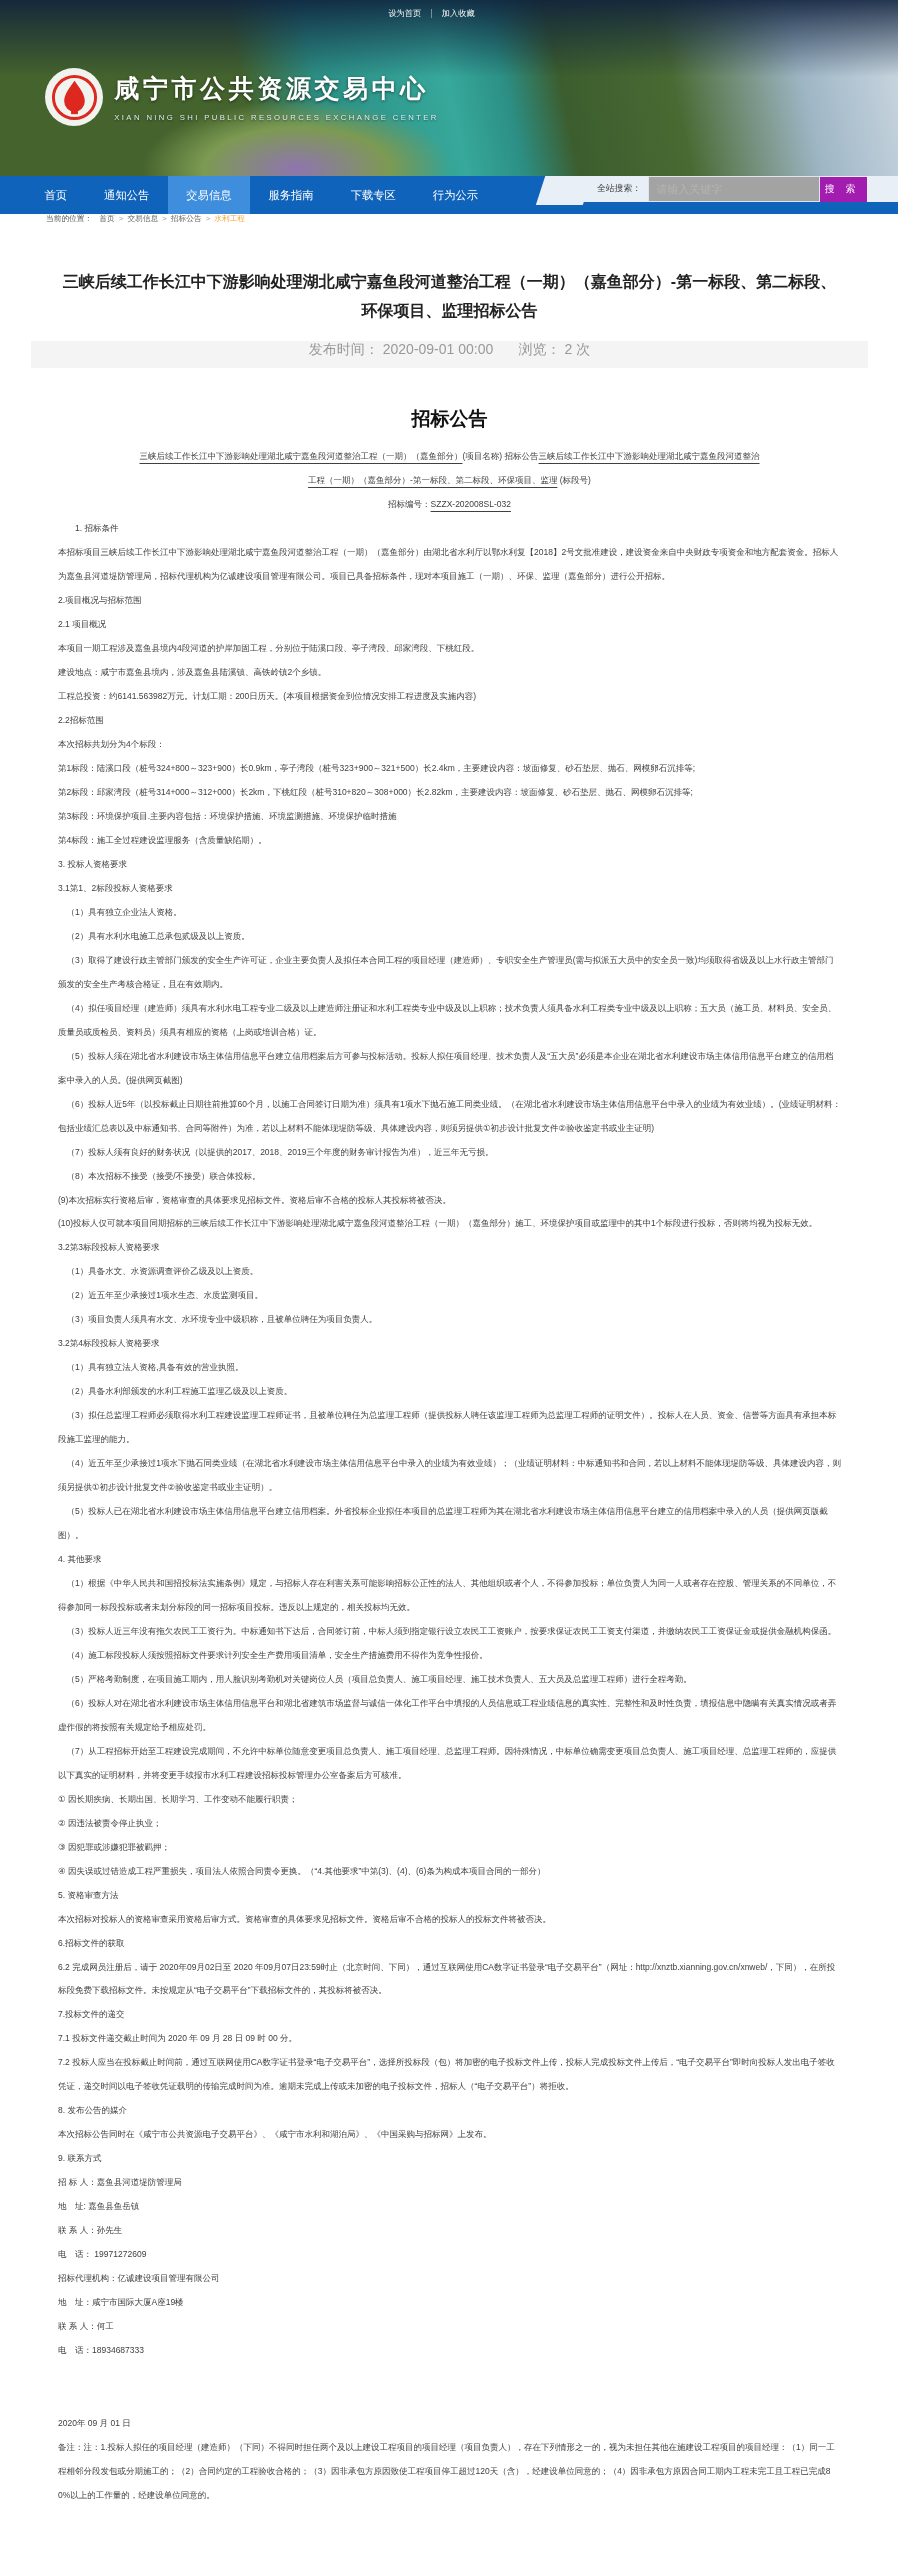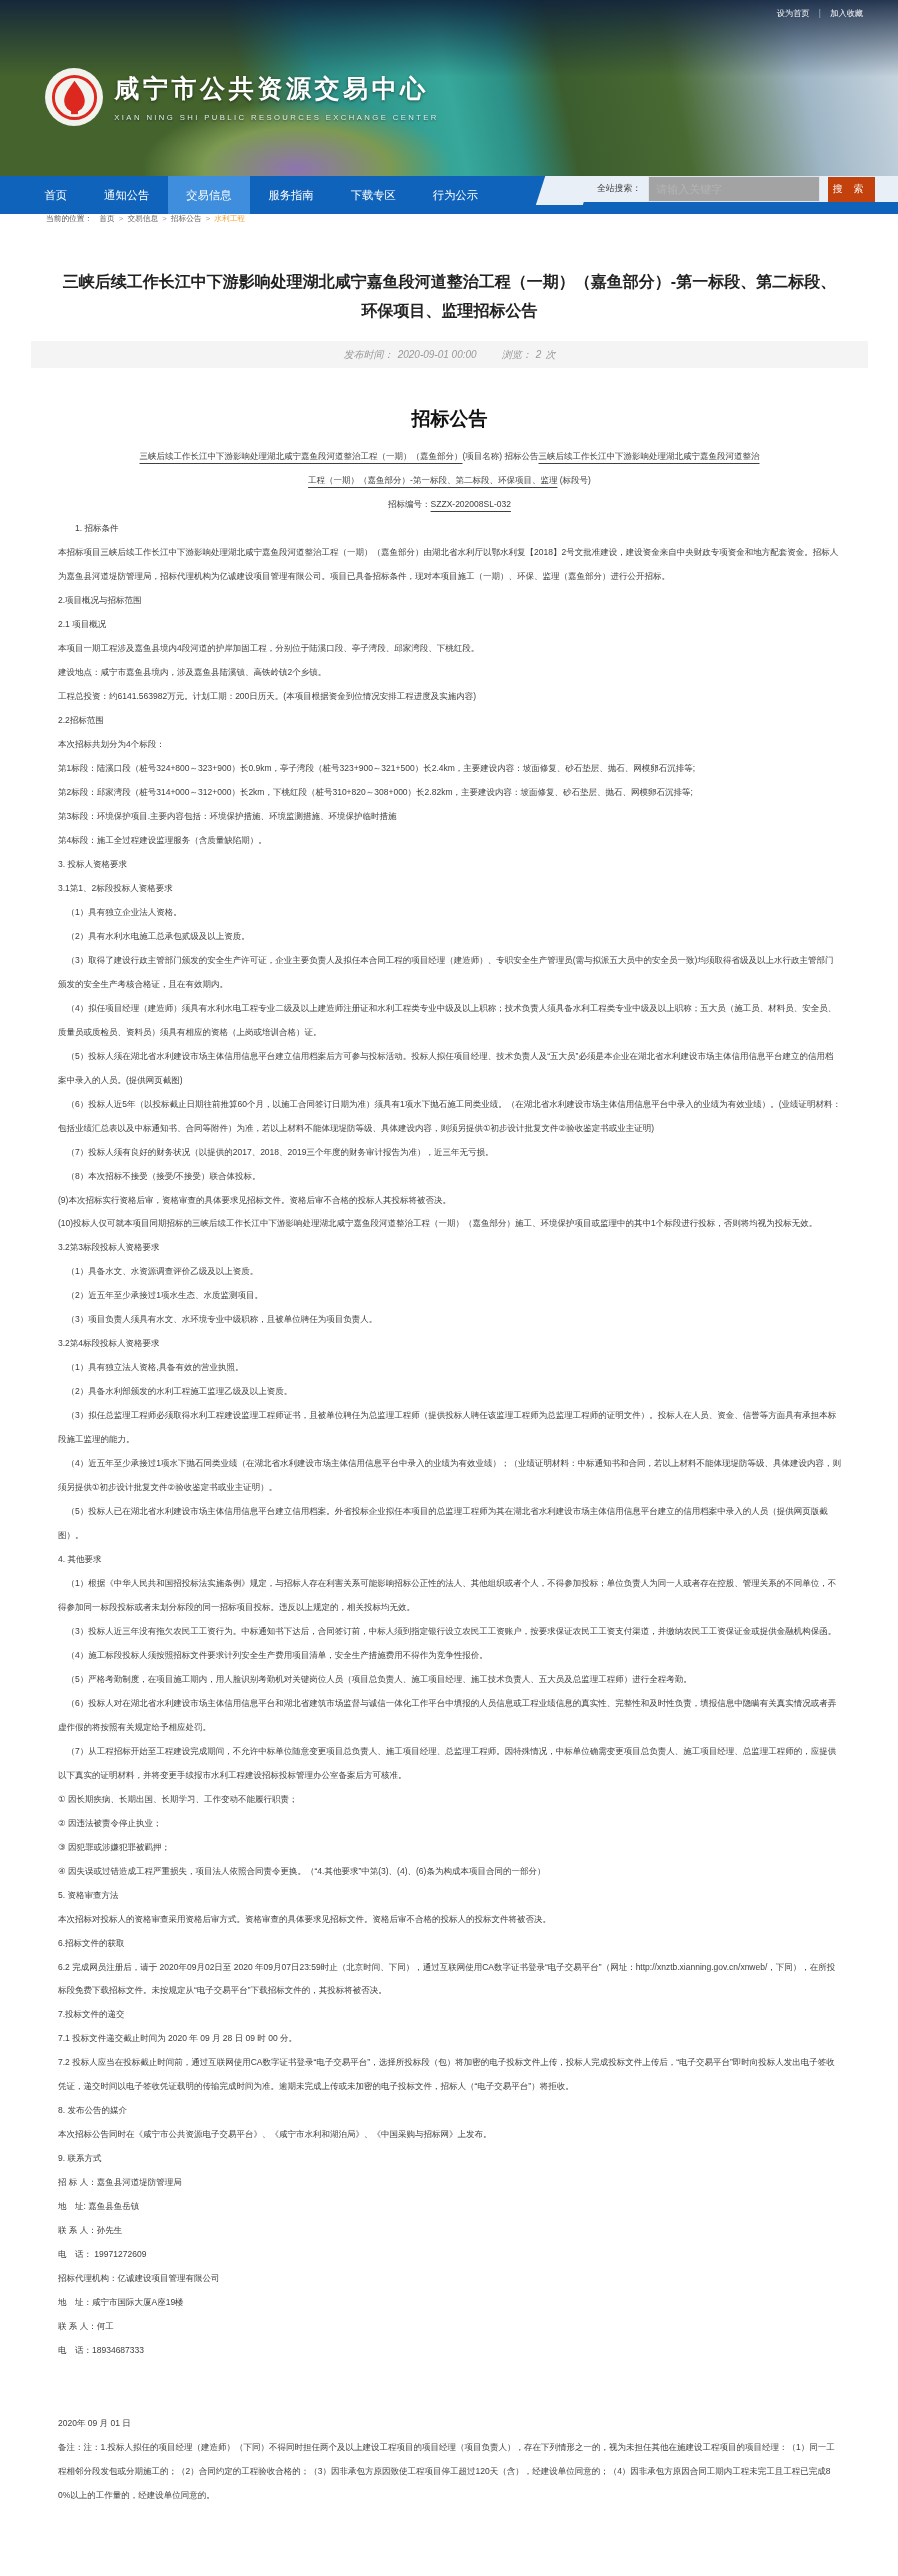--- a/index.html
+++ b/index.html
@@ -5,21 +5,21 @@
   html,body{margin:0;padding:0;background:#fff;}
   body{width:899px;font-family:"Liberation Sans","DejaVu Sans",sans-serif;color:#333;}
   
   .banner{position:relative;height:176px;overflow:hidden;
     background:
       radial-gradient(ellipse 222px 98px at 33% 96%, #8f74b0 0%, #7d9a52 42%, rgba(0,0,0,0) 70%),
       linear-gradient(78deg,#44632d 0%,#44632d 28%,#2c8f85 36%,#37a89b 50%,#2c8f85 56%,#3c5d2e 62%,#4a6a33 74%,#9fb6c6 88%,#cdd9e2 100%);}
   .banner-top-shade{position:absolute;left:0;top:0;right:0;height:77px;
     background:linear-gradient(rgba(14,32,60,.88),rgba(14,32,60,0));}
   .topbar{position:absolute;top:0;left:0;right:0;height:26px;display:flex;align-items:center;
-    justify-content:flex-end;padding-right:36px;gap:9.3px;color:#fff;font-size:8.2px;z-index:5;}
+    justify-content:center;padding-right:36px;gap:9.3px;color:#fff;font-size:8.2px;z-index:5;}
   .topbar a{color:#fff;text-decoration:none;cursor:pointer;}
   .topbar .sep{color:#9fb2c8;}
   .logo-wrap{position:absolute;left:45px;top:68px;display:flex;align-items:center;gap:11.3px;z-index:4;}
   .logo-badge{width:58px;height:58px;background:rgba(255,255,255,.92);border-radius:50%;
     display:flex;align-items:center;justify-content:center;}
   .site-text .cn{font-size:25px;font-weight:700;color:#fff;letter-spacing:3.6px;
     text-shadow:0 1px 3.1px rgba(0,0,0,.55);}
   .site-text .en{margin-top:7.2px;font-size:7.7px;color:rgba(235,243,250,.95);letter-spacing:2.4px;
     text-shadow:0 0.5px 2.1px rgba(0,0,0,.5);}
   
@@ -29,34 +29,34 @@
     text-decoration:none;cursor:pointer;}
   .nav-item.active{background:#3f8edd;}
   .search-zone{position:absolute;right:0;top:0;bottom:12px;width:334px;background:#e9eff7;
     display:flex;align-items:center;}
   .search-zone::before{content:"";position:absolute;left:-24px;top:-3.1px;bottom:-3.1px;width:47px;
     background:#e9eff7;transform:skewX(-18deg);}
   .search-label{position:relative;font-size:8.8px;color:#3a3a3a;margin:0 7.2px 0 32px;white-space:nowrap;}
   .search-input{position:relative;width:155px;height:24px;border:0.5px solid #dfe5ec;background:#a3a3a3;
     padding:0 7.2px;font-size:11px;color:#333;outline:none;}
   .search-input::placeholder{color:#b4b4b4;}
-  .search-btn{position:relative;width:47px;height:25px;margin-left:8px;border:none;background:#c2410c;
+  .search-btn{position:relative;width:47px;height:25px;margin-left:0;border:none;background:#a21caf;
     color:#fff;font-size:9.8px;letter-spacing:4.1px;padding-left:4.1px;cursor:pointer;}
   
   .breadcrumb{height:30px;display:flex;align-items:flex-start;padding-left:46px;font-size:7.7px;color:#888;
     background:#fff;}
   .breadcrumb .prefix{color:#555;margin-right:3.1px;}
   .crumb{color:#666;text-decoration:none;cursor:pointer;margin:0 4.1px;}
   .crumb.active{color:#f3a93c;}
   .crumb-sep{color:#999;}
   
   .page-title{margin:24px 62px 15.5px;text-align:center;font-size:16px;font-weight:700;color:#222;
     line-height:1.8;}
-  .meta-bar{margin:0 31px;height:27px;background:#f4f4f4;display:flex;align-items:center;
-    justify-content:center;font-size:10px;color:#999;gap:4.1px;font-style:italic;}
+  .meta-bar{margin:0 31px;height:27px;background:#f4f4f4;display:flex;
+    justify-content:center;font-size:14px;color:#999;gap:4.1px;}
   .meta-bar .v{margin-right:21px;}
   
   .doc-heading{margin:38px 0 13.4px;text-align:center;font-size:19px;font-weight:700;color:#111;}
   .doc-body{padding:0 58px 20.6px;font-size:8.5px;color:#404040;}
   .doc-body p{margin:0;line-height:2.82;word-break:break-all;}
   .doc-body p.center{text-align:center;}
   .doc-body p.ind1{text-indent:1em;}
   .doc-body p.ind2{text-indent:2em;}
   .doc-body p.gap{margin-top:49px;}
   .ul{text-decoration:underline;text-underline-offset:3.6px;}

